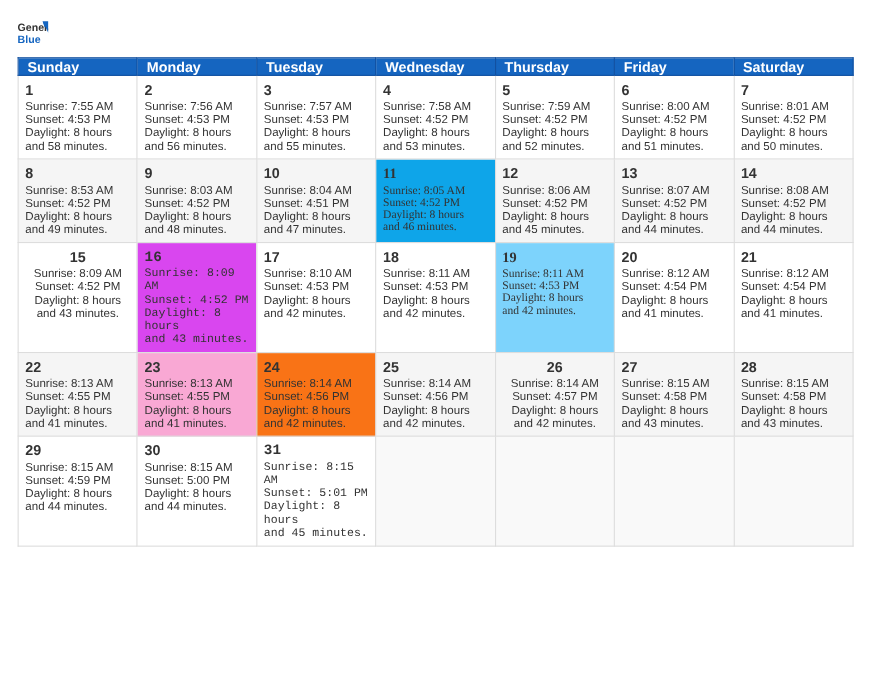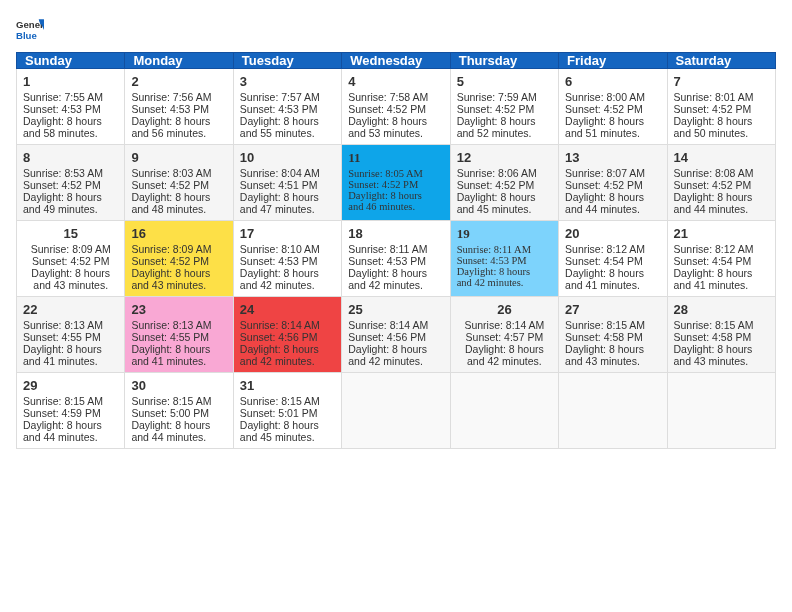--- a/index.html
+++ b/index.html
@@ -216,21 +216,21 @@
         </td>
       </tr>
       <tr>
         <td style="background: rgb(255, 255, 255); text-align: center;">
           <span class="day-num">15</span>
           <div>Sunrise: 8:09 AM</div>
           <div>Sunset: 4:52 PM</div>
           <div>Daylight: 8 hours</div>
           <div>and 43 minutes.</div>
         </td>
-        <td style="background: #fde047;">
+        <td style="background: #d946ef; font-family: Liberation Mono, monospace;">
           <span class="day-num">16</span>
           <div>Sunrise: 8:09 AM</div>
           <div>Sunset: 4:52 PM</div>
           <div>Daylight: 8 hours</div>
           <div>and 43 minutes.</div>
         </td>
         <td style="background: rgb(255, 255, 255);">
           <span class="day-num">17</span>
           <div>Sunrise: 8:10 AM</div>
           <div>Sunset: 4:53 PM</div>
@@ -274,21 +274,21 @@
           <div>Daylight: 8 hours</div>
           <div>and 41 minutes.</div>
         </td>
         <td style="background: #f9a8d4;">
           <span class="day-num">23</span>
           <div>Sunrise: 8:13 AM</div>
           <div>Sunset: 4:55 PM</div>
           <div>Daylight: 8 hours</div>
           <div>and 41 minutes.</div>
         </td>
-        <td style="background: #ef4444;">
+        <td style="background: #f97316;">
           <span class="day-num">24</span>
           <div>Sunrise: 8:14 AM</div>
           <div>Sunset: 4:56 PM</div>
           <div>Daylight: 8 hours</div>
           <div>and 42 minutes.</div>
         </td>
         <td style="background: rgb(245, 245, 245);">
           <span class="day-num">25</span>
           <div>Sunrise: 8:14 AM</div>
           <div>Sunset: 4:56 PM</div>
@@ -325,21 +325,21 @@
           <div>Daylight: 8 hours</div>
           <div>and 44 minutes.</div>
         </td>
         <td style="background: rgb(255, 255, 255);">
           <span class="day-num">30</span>
           <div>Sunrise: 8:15 AM</div>
           <div>Sunset: 5:00 PM</div>
           <div>Daylight: 8 hours</div>
           <div>and 44 minutes.</div>
         </td>
-        <td style="background: rgb(255, 255, 255);">
+        <td style="background: rgb(255, 255, 255); font-family: Liberation Mono, monospace;">
           <span class="day-num">31</span>
           <div>Sunrise: 8:15 AM</div>
           <div>Sunset: 5:01 PM</div>
           <div>Daylight: 8 hours</div>
           <div>and 45 minutes.</div>
         </td>
         <td class="empty"></td>
         <td class="empty"></td>
         <td class="empty"></td>
         <td class="empty"></td>

